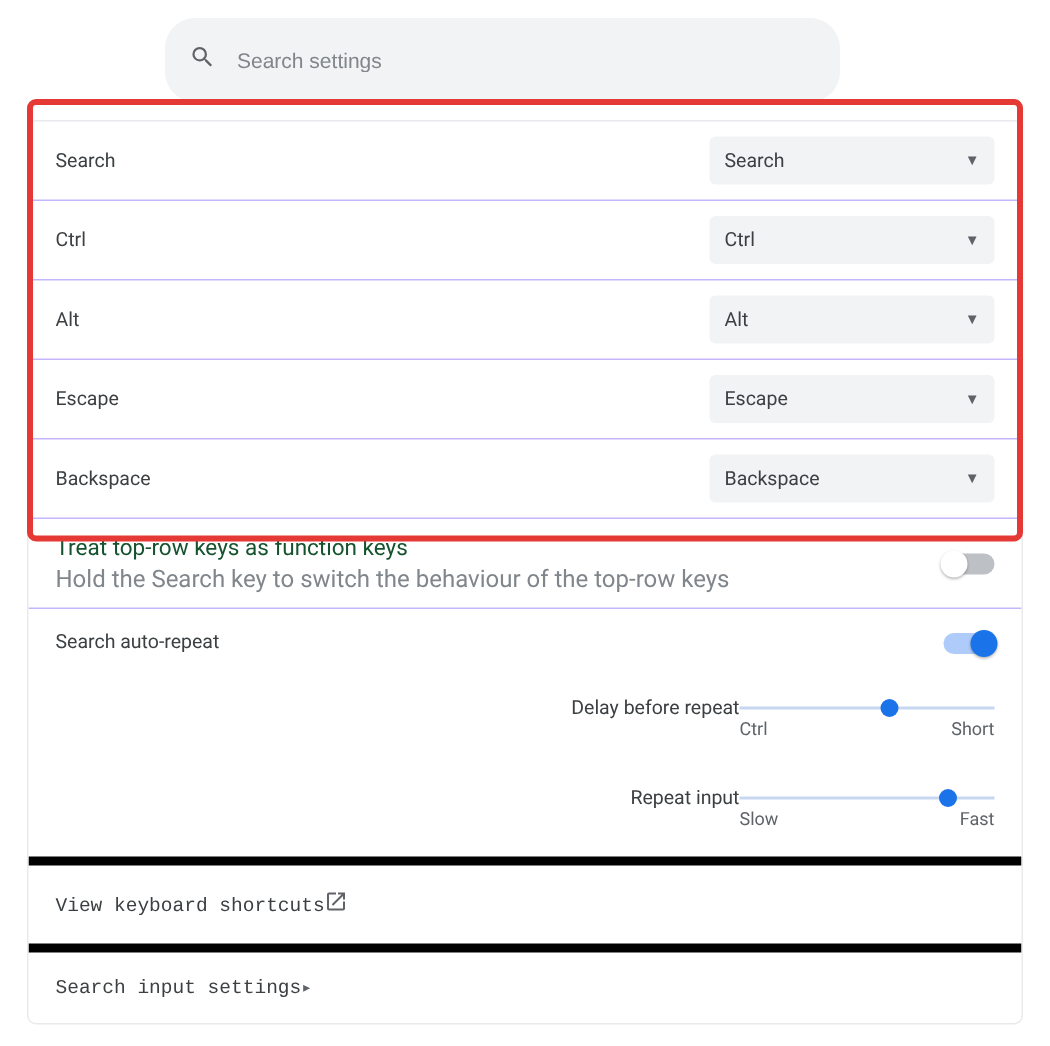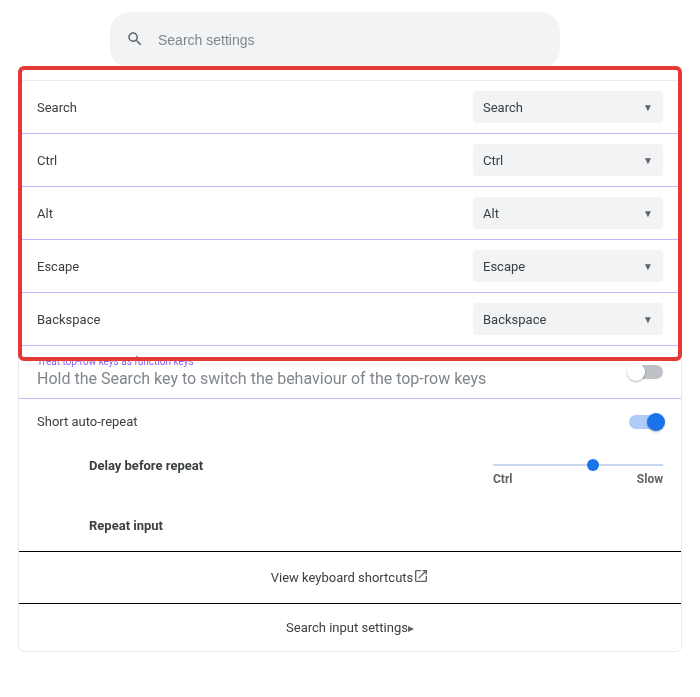--- a/index.html
+++ b/index.html
@@ -85,21 +85,21 @@
     align-items: center;
     justify-content: space-between;
     padding: 0 10px;
     cursor: pointer;
     font-size: 13px;
     color: #3c4043;
   }
   .select .chev { color: #5f6368; font-size: 10px; }
 
   .two-line { display: block; }
-  .two-line .primary { font-size: 10px; color: #8b5cf6; }
+  .two-line .primary { font-size: 15px; color: #14532d; }
   .two-line .secondary { font-size: 16px; color: #80868b; margin-top: 2px; }
 
   .toggle {
     width: 34px; height: 14px;
     border-radius: 8px;
     position: relative;
     cursor: pointer;
   }
   .toggle .knob {
     width: 18px; height: 18px; border-radius: 50%;
@@ -110,22 +110,21 @@
   }
   .toggle.off { background: #bdc1c6; }
   .toggle.off .knob { left: -2px; background: #fff; }
   .toggle.on { background: #aecbfa; }
   .toggle.on .knob { right: -2px; background: #1a73e8; }
 
   .slider-block {
     padding: 14px 18px 18px 70px;
     display: flex;
     align-items: flex-start;
-    justify-content: space-between;
-    font-weight: bold;
+    justify-content: flex-end;
   }
   .slider-block .slabel { font-size: 13px; color: #3c4043; }
   .slider-wrap { width: 170px; }
   .slider-track {
     height: 2px;
     background: #c7d7f2;
     position: relative;
     margin: 6px 0 6px 0;
   }
   .slider-knob {
@@ -139,26 +138,27 @@
     display: flex;
     justify-content: space-between;
     font-size: 12px;
     color: #5f6368;
     margin-top: 4px;
   }
 
   .link-row {
     display: flex;
     align-items: center;
-    justify-content: center;
+    justify-content: flex-start;
     padding: 16px 18px;
-    border-top: 1px solid #000000;
+    border-top: 6px solid #000000;
     cursor: pointer;
     font-size: 13px;
     color: #3c4043;
+    font-family: Liberation Mono, monospace;
   }
   .ext-icon { width: 16px; height: 16px; fill: #5f6368; }
   .chev-right { color: #5f6368; font-size: 12px; }
 </style>
 </head>
 <body>
 
 <div class="searchbar-wrap">
   <div class="searchbar">
     <span>
@@ -212,41 +212,50 @@
     <div class="two-line">
       <div class="primary">Treat top-row keys as function keys</div>
       <div class="secondary">Hold the Search key to switch the behaviour of the top-row keys</div>
     </div>
     <div class="toggle off">
       <div class="knob"></div>
     </div>
   </div>
 
   <div class="row">
-    <div class="label">Short auto-repeat</div>
+    <div class="label">Search auto-repeat</div>
     <div class="toggle on">
       <div class="knob"></div>
     </div>
   </div>
 
   <div class="slider-block">
     <div class="slabel">Delay before repeat</div>
     <div class="slider-wrap">
       <div class="slider-track">
         <div class="slider-knob" style="left: 55%;"></div>
       </div>
       <div class="slider-labels">
         <span>Ctrl</span>
-        <span>Slow</span>
+        <span>Short</span>
       </div>
     </div>
   </div>
 
   <div class="slider-block">
     <div class="slabel">Repeat input</div>
+    <div class="slider-wrap">
+      <div class="slider-track">
+        <div class="slider-knob" style="left: 78%;"></div>
+      </div>
+      <div class="slider-labels">
+        <span>Slow</span>
+        <span>Fast</span>
+      </div>
+    </div>
   </div>
 
   <div class="link-row">
     <span>View keyboard shortcuts</span>
     <span>
       <svg class="ext-icon" viewBox="0 0 24 24">
           <path d="M19 19H5V5h7V3H5a2 2 0 0 0-2 2v14a2 2 0 0 0 2 2h14c1.1 0 2-.9 2-2v-7h-2v7zM14 3v2h3.59l-9.83 9.83 1.41 1.41L19 6.41V10h2V3h-7z"></path>
         </svg>
     </span>
   </div>

